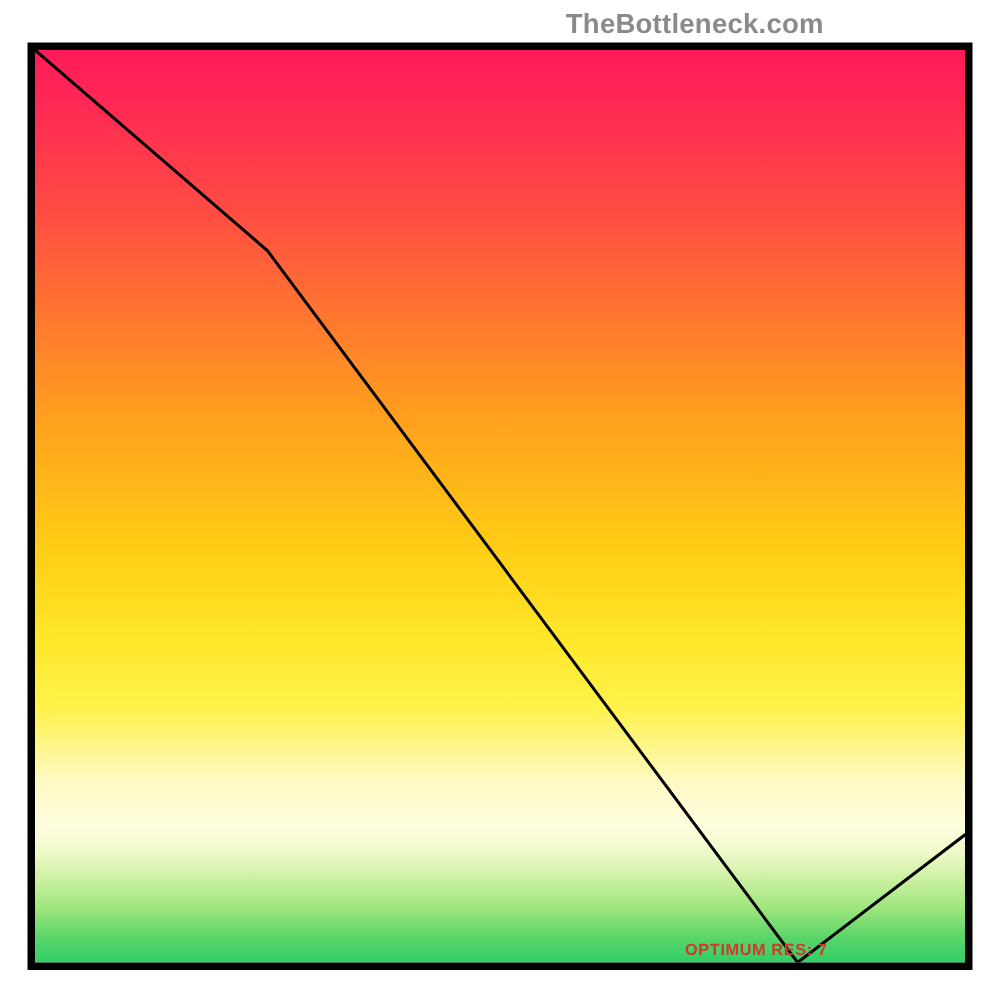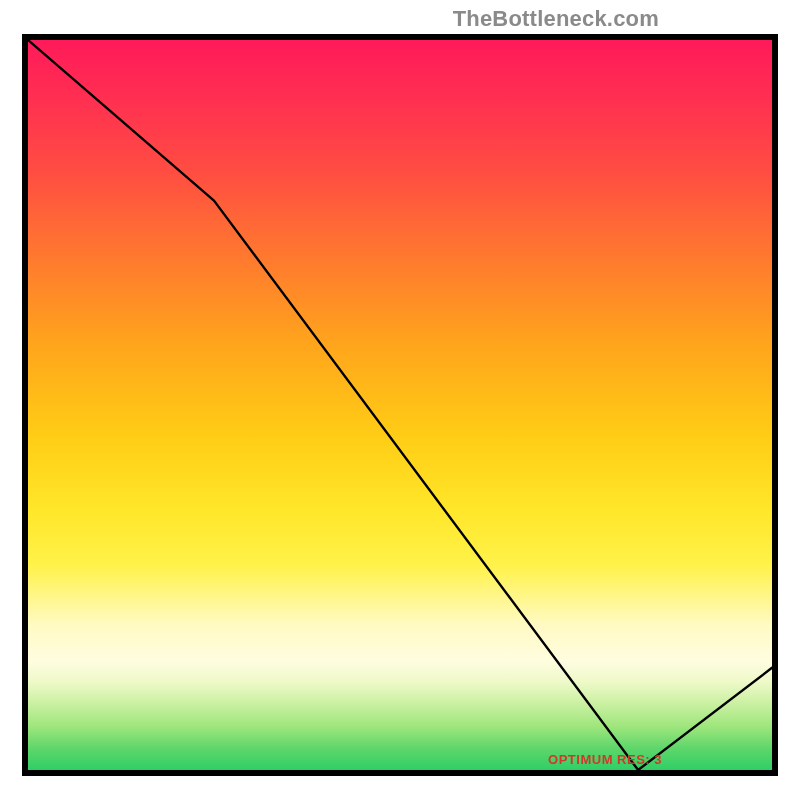--- a/index.html
+++ b/index.html
@@ -96,18 +96,18 @@
   <div class="watermark">TheBottleneck.com</div>
 
   <div class="plot-frame">
 
     <div class="gradient-bg"></div>
 
     <svg class="curve" viewBox="0 0 744 730" preserveAspectRatio="none">
       <path id="curve-path" fill="none" stroke="#000000" stroke-width="2.4" stroke-linejoin="round" stroke-linecap="round" d="M0.0 0.0 L186.0 160.6 L610.1 730.0 L744.0 627.8"></path>
     </svg>
 
-    <div class="min-label" id="min-label" style="left: 526.08px; top: 718px;">OPTIMUM RES: 3</div>
+    <div class="min-label" id="min-label" style="left: 526.08px; top: 718px;">OPTIMUM RES: 7</div>
 
     <div class="plot-border"></div>
   </div>
 
 </div>
 
 </body></html>

